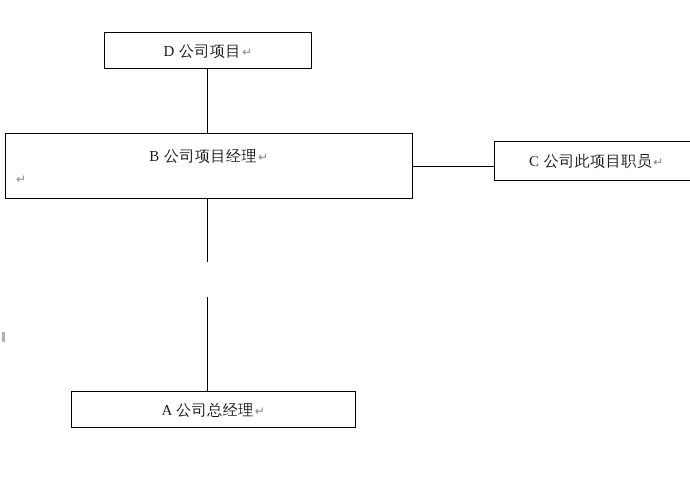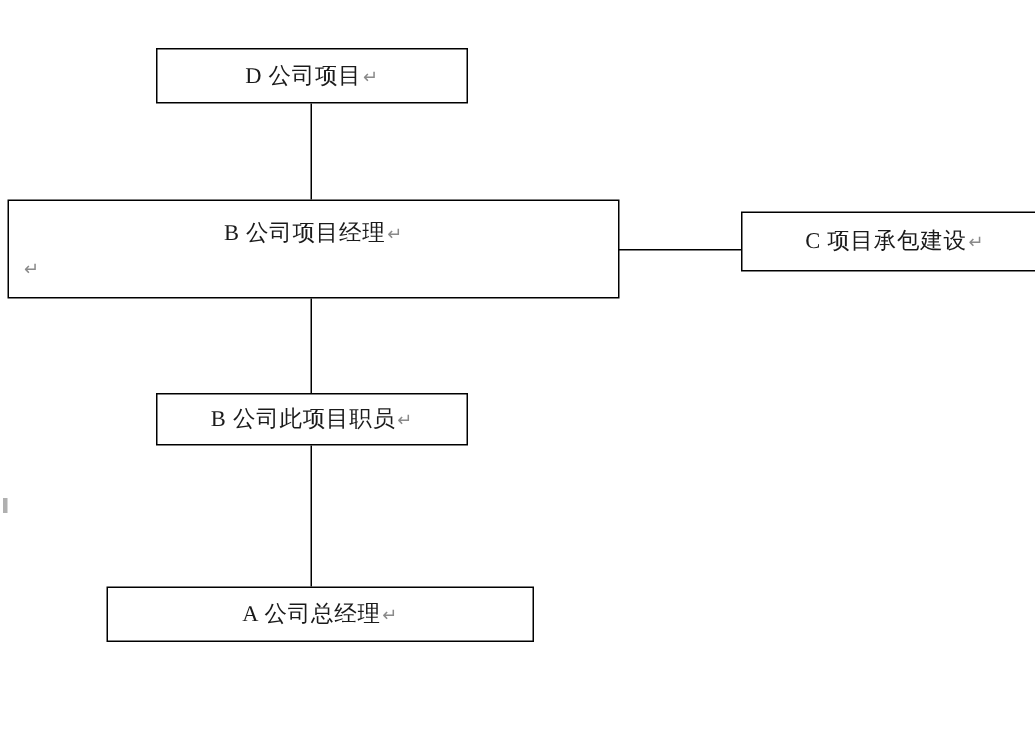--- a/index.html
+++ b/index.html
@@ -108,26 +108,23 @@
   <div class="node" id="node-d">
     <div class="node-label"><span>D 公司项目</span><span class="pilcrow">↵</span></div>
   </div>
 
   <div class="node" id="node-b-mgr">
     <div class="node-label"><span>B 公司项目经理</span><span class="pilcrow">↵</span></div>
     <div class="inner-pilcrow">↵</div>
   </div>
 
   <div class="node" id="node-c">
-    <div class="node-label"><span>C 项目承包建设</span><span class="pilcrow">↵</span></div>
+    <div class="node-label"><span>C 公司此项目职员</span><span class="pilcrow">↵</span></div>
   </div>
 
-  <div class="node" id="node-b-staff">
-    <div class="node-label"><span>B 公司此项目职员</span><span class="pilcrow">↵</span></div>
-  </div>
 
   <div class="node" id="node-a">
     <div class="node-label"><span>A 公司总经理</span><span class="pilcrow">↵</span></div>
   </div>
 
   <div class="conn conn-v" id="conn-d-to-mgr"></div>
   <div class="conn conn-h" id="conn-mgr-to-c"></div>
   <div class="conn conn-v" id="conn-mgr-to-staff"></div>
   <div class="conn conn-v" id="conn-staff-to-a"></div>
 

